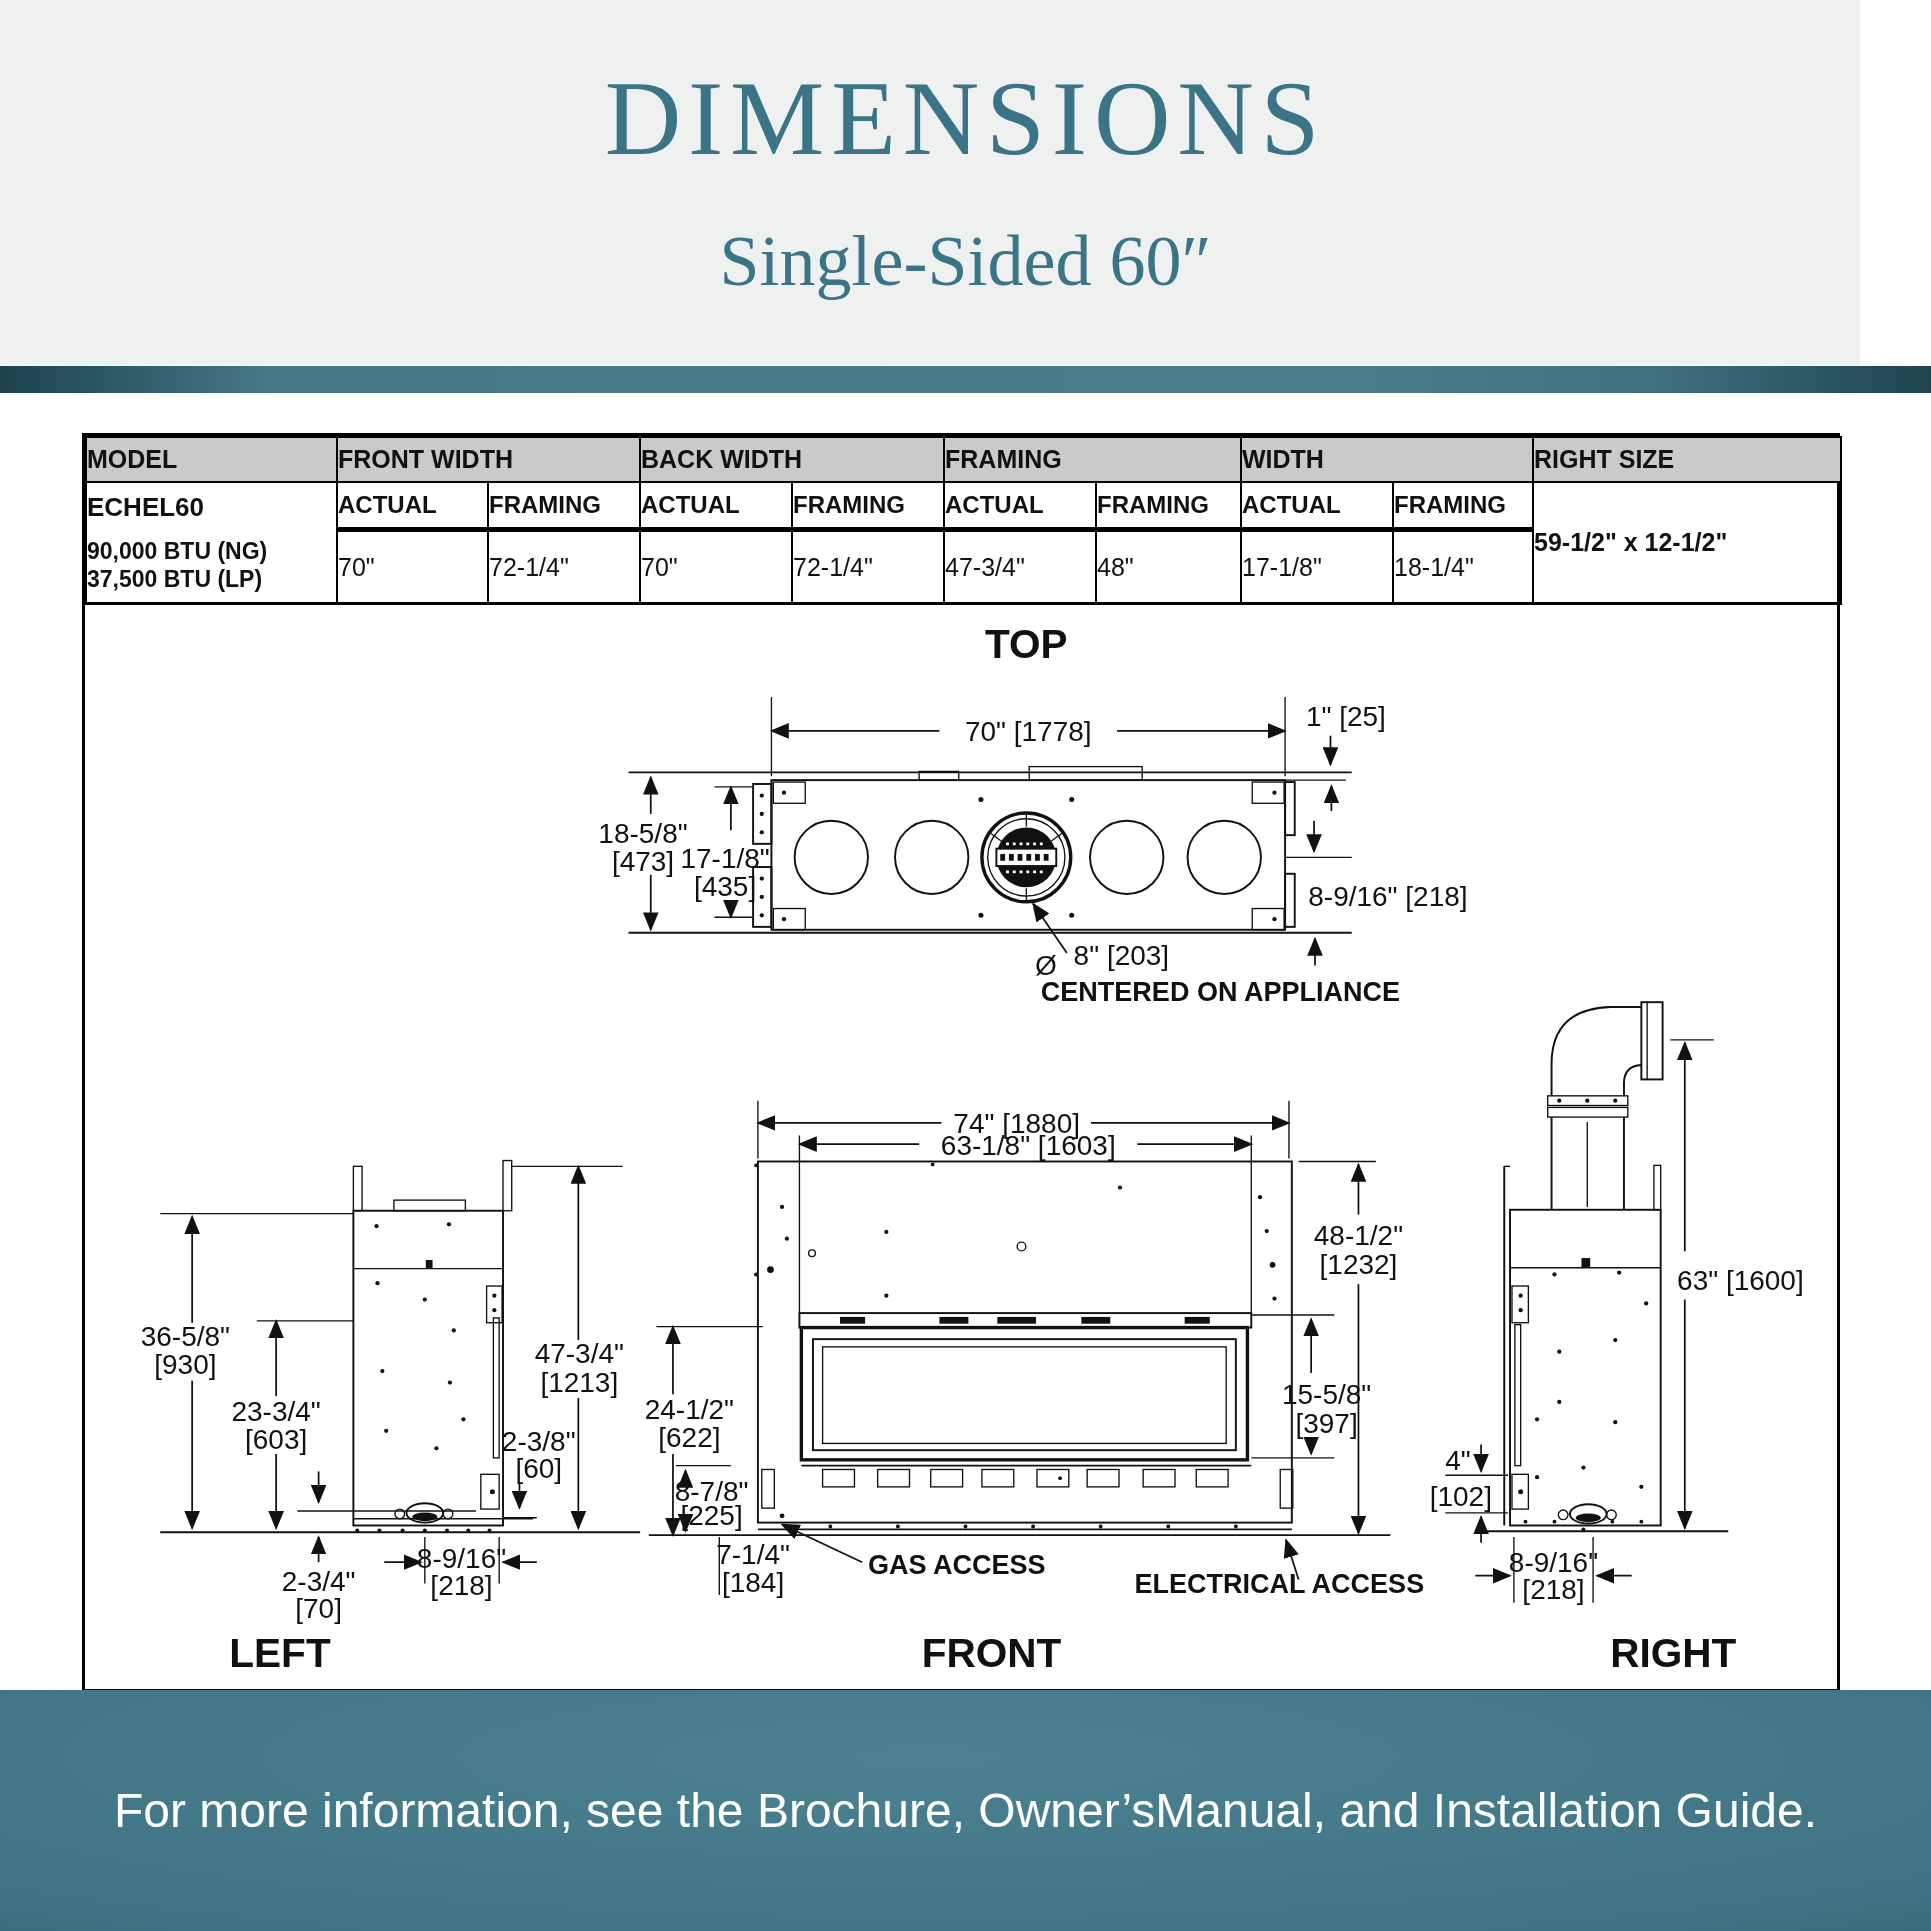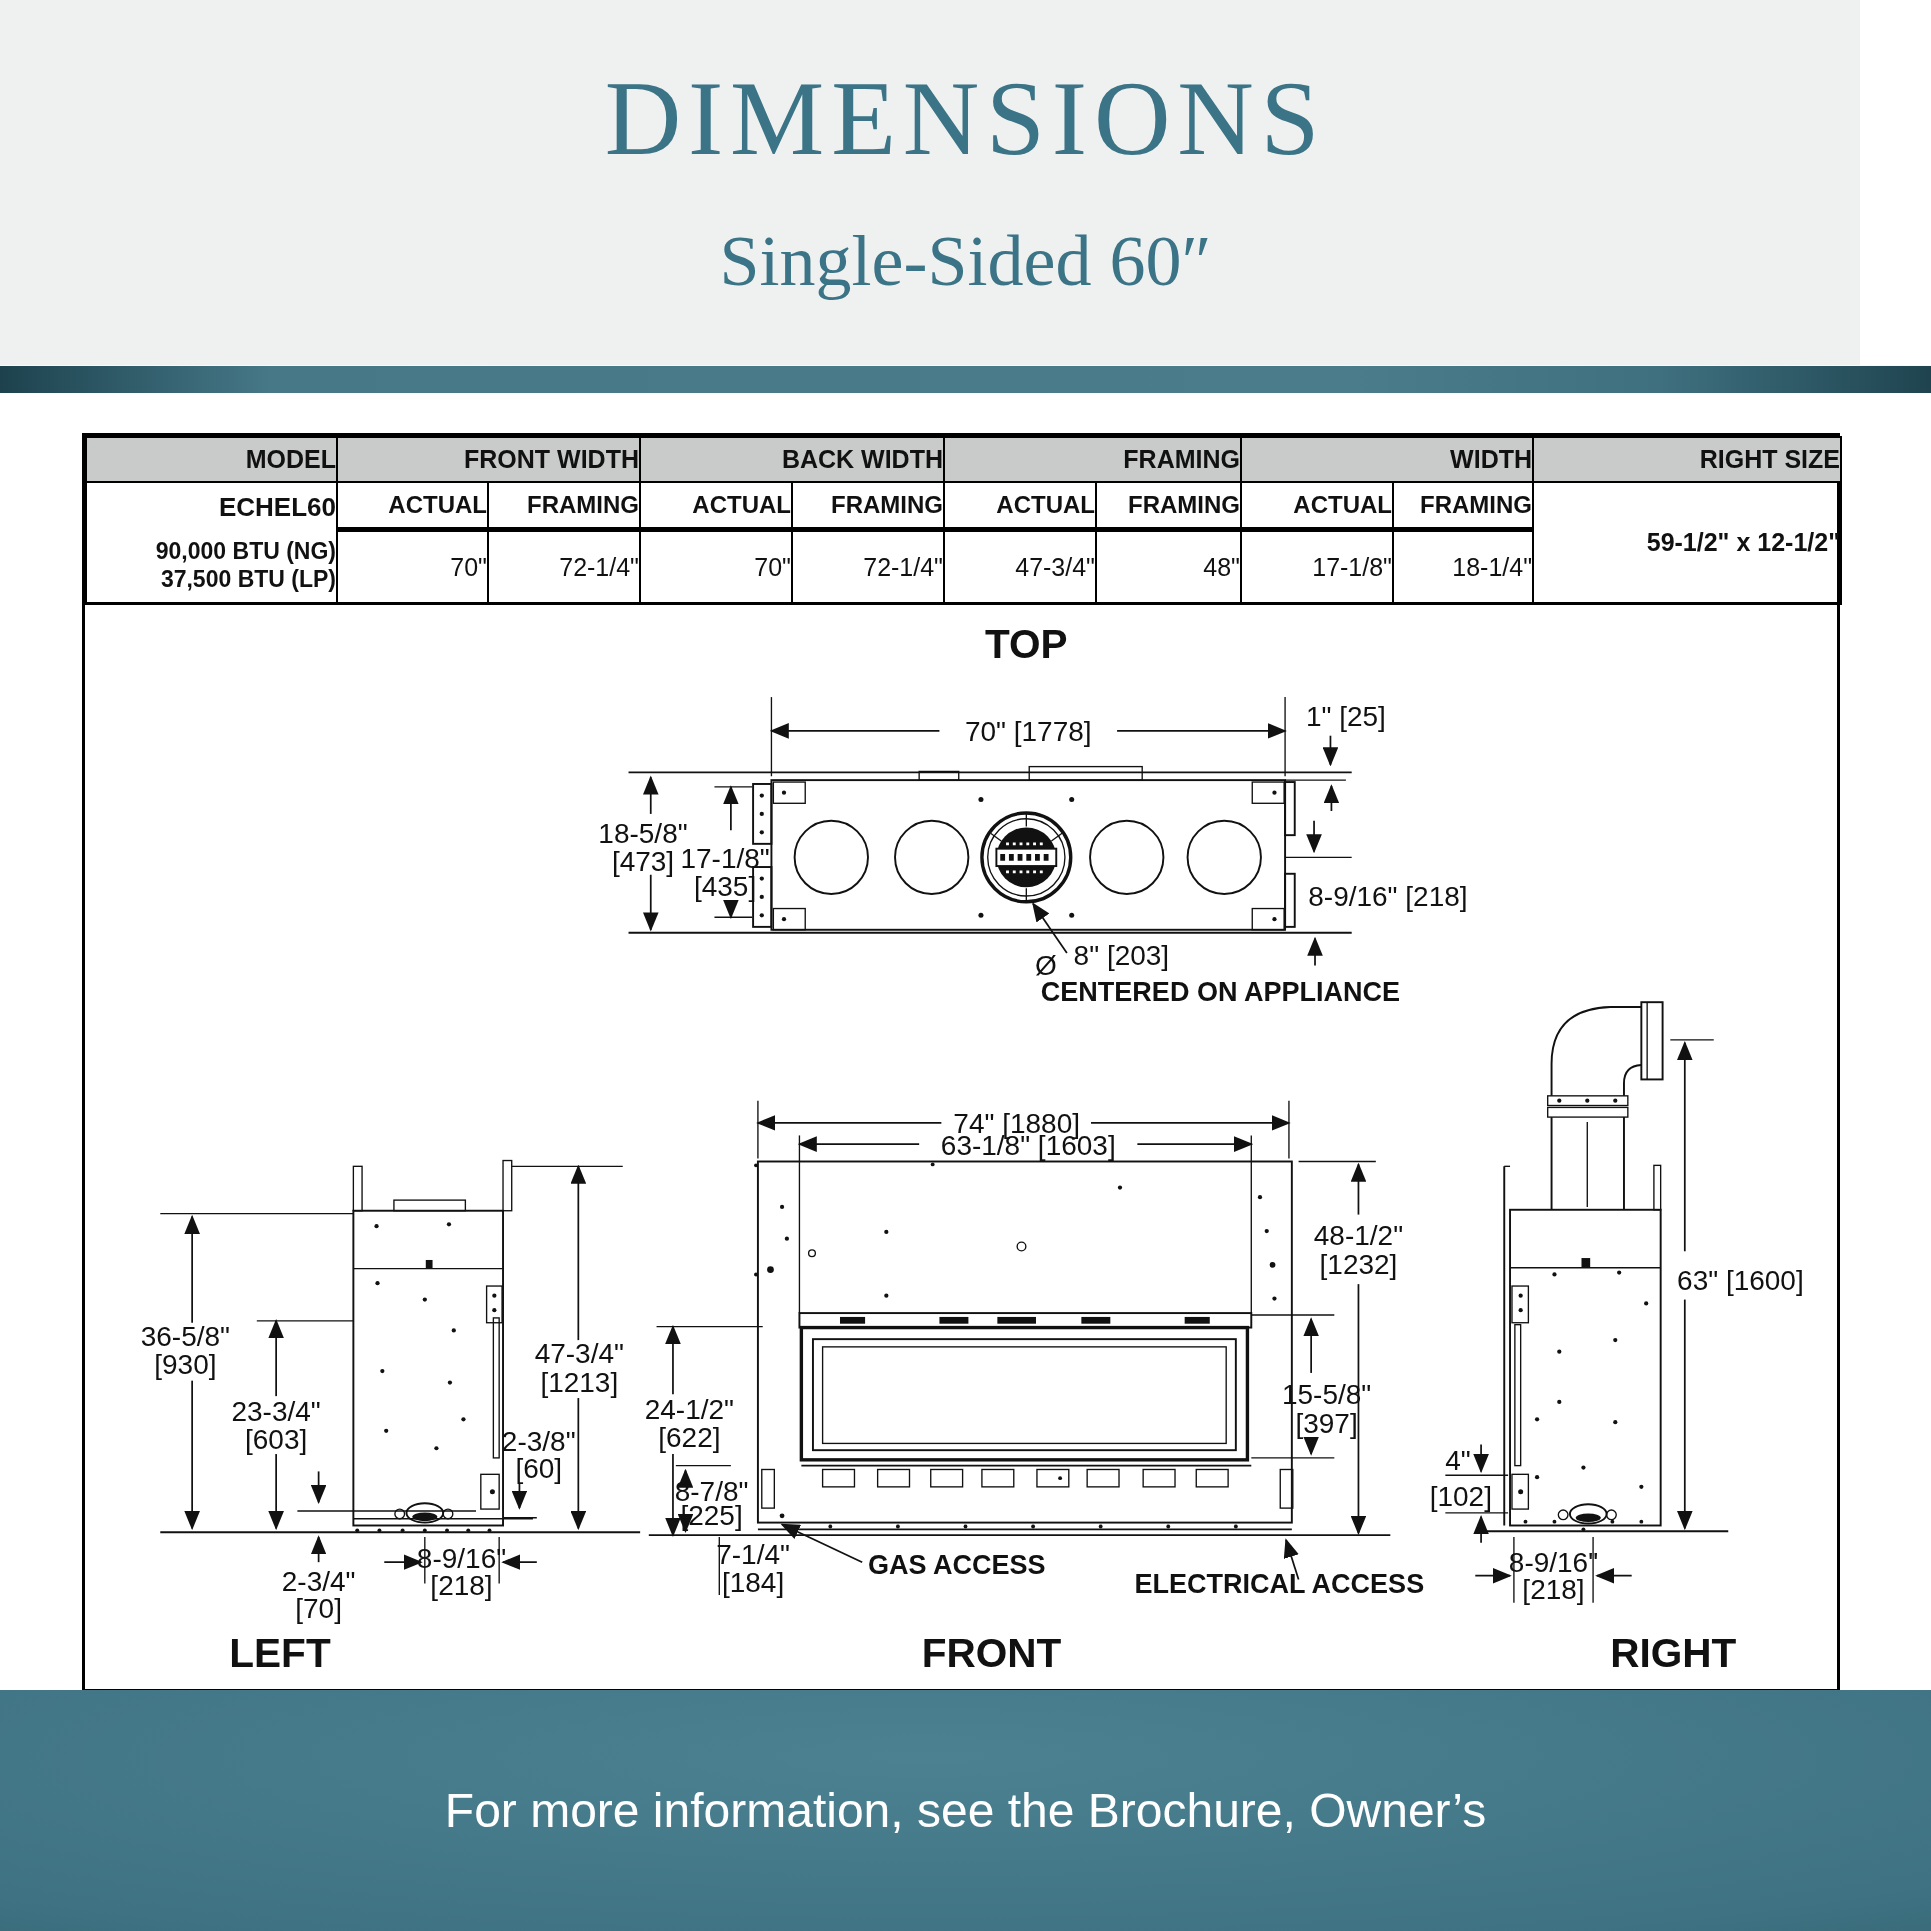--- a/index.html
+++ b/index.html
@@ -12,21 +12,21 @@
          letter-spacing:6.8px;color:#3b7486;}
   .subtitle{position:absolute;left:0;top:220px;width:1931px;text-align:center;
          font-family:"Liberation Serif",serif;font-size:72px;color:#3b7486;}
   .band-top{position:absolute;left:0;top:365px;width:1931px;height:27px;
          border-top:1.9px solid #f8fafa;
          background:linear-gradient(90deg,#1d424e 0%,#467888 14%,#4a7c8c 70%,#3f707f 86%,#1f4450 100%);}
   
   .content-box{position:absolute;left:82px;top:433px;width:1752px;height:1253px;
          border:3.9px solid #000;background:#fff;}
   table.spec{border-collapse:collapse;table-layout:fixed;width:1752px;border-bottom:3.9px solid #000;}
-  table.spec td{border:2.9px solid #000;text-align:right;vertical-align:middle;padding:0;}
+  table.spec td{border:2.9px solid #000;text-align:left;vertical-align:middle;padding:0;}
   .hrow td{background:#c9cbcb;font-weight:bold;font-size:25px;height:43px;}
   .srow td{font-weight:bold;font-size:24px;height:44px;}
   .srow td.sub{border-bottom:5.8px solid #000;}
   .vrow td{font-size:25px;height:70px;font-weight:400;}
   td.modelcell{vertical-align:top;font-size:23px;line-height:1.22;padding-top:6.8px;}
   td.modelcell .mname{font-weight:bold;font-size:26px;margin-bottom:13.5px;}
   td.glasscell{font-size:25px;}
   
   svg.draw{position:absolute;left:0;top:0;}
   svg.draw text{font-family:"Liberation Sans",sans-serif;font-size:29px;fill:#111;}
@@ -451,16 +451,17 @@
       <line class="lnt" x1="1650" y1="1592" x2="1650" y2="1660"></line>
       <line class="dm" x1="1528" y1="1632" x2="1564" y2="1632" marker-end="url(#aE)"></line>
       <line class="dm" x1="1690" y1="1632" x2="1654" y2="1632" marker-end="url(#aE)"></line>
       <text text-anchor="middle" x="1609" y="1628">8-9/16"</text>
       <text text-anchor="middle" x="1609" y="1656">[218]</text>
     </g>
   </svg>
 
   <div class="footer">
     <div>For more information, see the Brochure, Owner’s</div>
+    <div>Manual, and Installation Guide.</div>
   </div>
 
 </div>
 
 
 </body></html>

